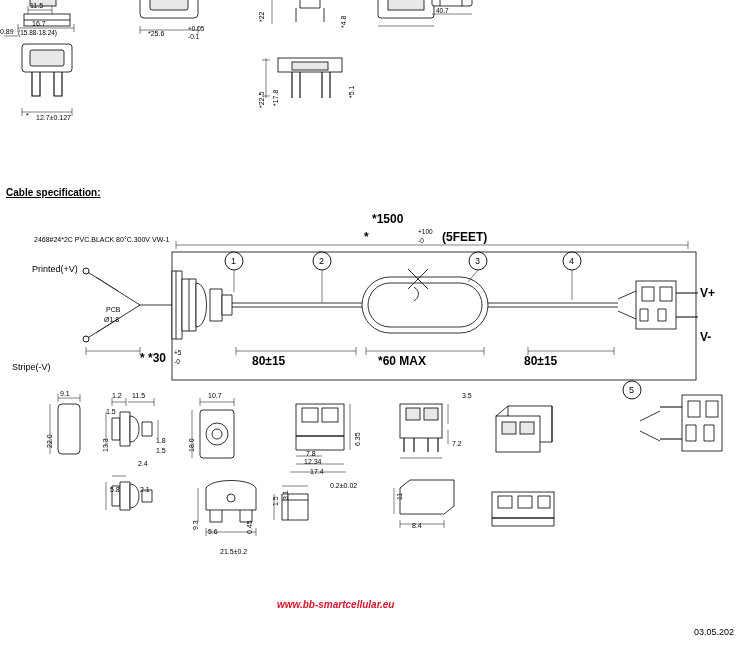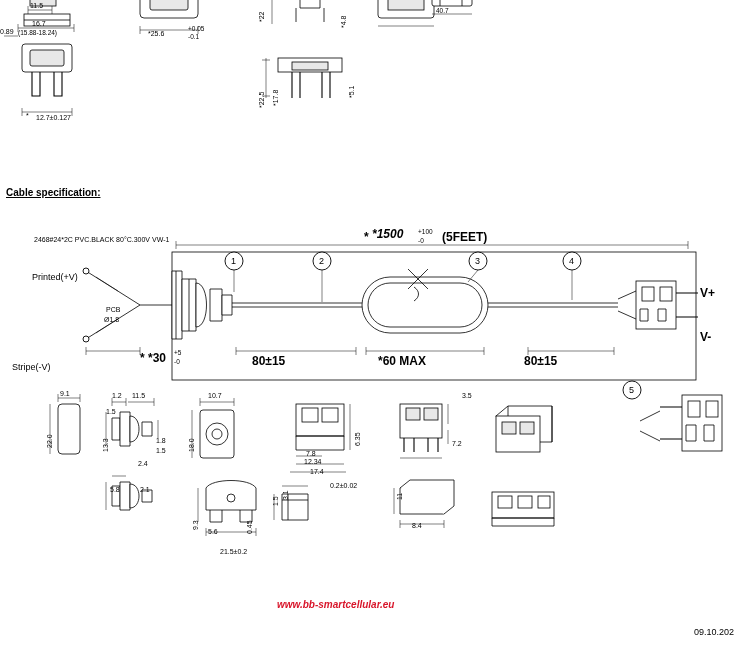--- a/index.html
+++ b/index.html
@@ -145,27 +145,27 @@
   <path class="ln" d="M640 196 l20 -10 M640 206 l20 10"></path>
   <path class="ln2" d="M660 182 h22 M660 214 h22"></path>
   <rect class="fillw" x="682" y="170" width="40" height="56"></rect>
   <rect class="fillw" x="688" y="176" width="12" height="16"></rect>
   <rect class="fillw" x="706" y="176" width="12" height="16"></rect>
   <path class="ln" d="M686 200 h10 v16 h-10 z M704 200 h10 v16 h-10 z"></path>
 </svg>
 
 <div class="lbl s7" style="left:34px;top:236px;">2468#24*2C PVC.BLACK 80°C.300V VW-1</div>
 
-<div class="lbl s12 b" style="left:372px;top:228px;font-style:italic;">*1500</div>
+<div class="lbl s12 b" style="left:372px;top:213px;">*1500</div>
 <div class="lbl s12 b" style="left:364px;top:231px;">*</div>
 <div class="lbl s6" style="left:418px;top:229px;">+100</div>
 <div class="lbl s6" style="left:418px;top:238px;">-0</div>
 <div class="lbl s12 b" style="left:442px;top:231px;">(5FEET)</div>
 
-<div class="lbl s9" style="left:32px;top:265px;margin-top:8px;">Printed(+V)</div>
+<div class="lbl s9" style="left:32px;top:265px;">Printed(+V)</div>
 <div class="lbl s7" style="left:106px;top:306px;">PCB</div>
 <div class="lbl s7" style="left:104px;top:316px;">Ø1.8</div>
 <div class="lbl s9" style="left:12px;top:363px;">Stripe(-V)</div>
 
 <div class="lbl s12 b" style="left:140px;top:352px;">*</div>
 <div class="lbl s12 b" style="left:148px;top:352px;">*30</div>
 <div class="lbl s6" style="left:174px;top:350px;">+5</div>
 <div class="lbl s6" style="left:174px;top:359px;">-0</div>
 
 <div class="lbl s12 b" style="left:252px;top:355px;">80±15</div>
@@ -283,13 +283,13 @@
 <div class="lbl s7" style="left:220px;top:548px;">21.5±0.2</div>
 <div class="lbl s7 vert" style="left:246px;top:534px;">0.45</div>
 <div class="lbl s7 vert" style="left:282px;top:500px;">3.1</div>
 <div class="lbl s7 vert" style="left:272px;top:506px;">1.5</div>
 <div class="lbl s7" style="left:330px;top:482px;">0.2±0.02</div>
 
 <div class="lbl s7 vert" style="left:396px;top:500px;">11</div>
 <div class="lbl s7" style="left:412px;top:522px;">8.4</div>
 
 <div class="lbl s10 red" style="left:277px;top:600px;">www.bb-smartcellular.eu</div>
-<div class="lbl s9" style="left:694px;top:628px;">09.10.202</div>
+<div class="lbl s9" style="left:694px;top:628px;">03.05.202</div>
 
 </body></html>

